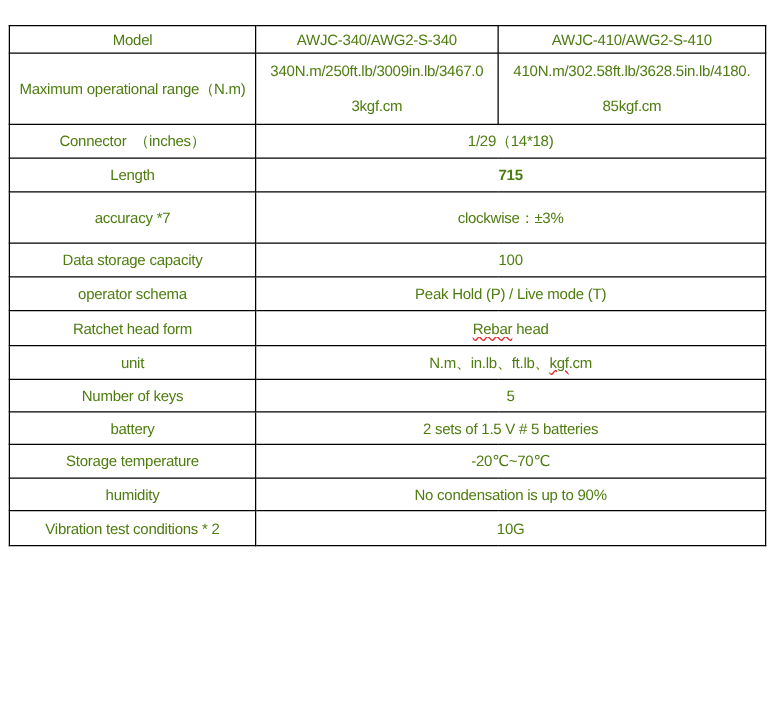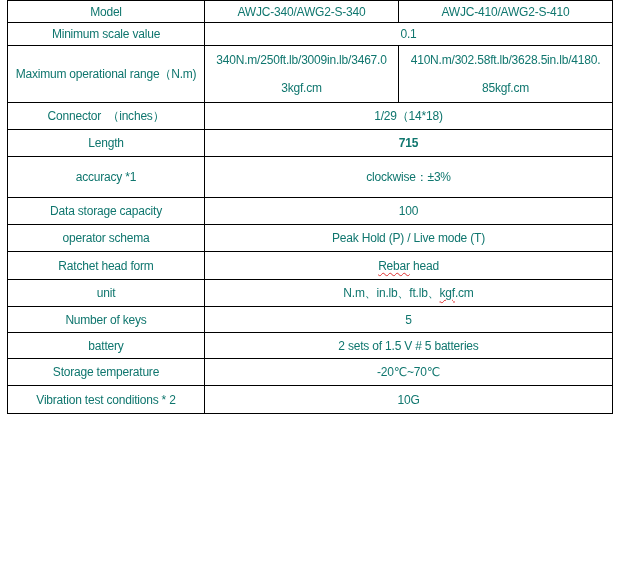--- a/index.html
+++ b/index.html
@@ -1,25 +1,25 @@
 <!DOCTYPE html>
 <html><head>
 <meta charset="utf-8">
 <style>
   html, body { margin: 0; padding: 0; background: #ffffff; }
   body { width: 624px; height: 567px; position: relative; overflow: hidden; }
   .spec-table {
     position: absolute;
     left: 7px;
-    top: 0;
+    top: 20px;
     border-collapse: collapse;
     table-layout: fixed;
     font-family: "Liberation Sans", "DejaVu Sans", sans-serif;
     font-size: 12px;
-    color: #0f766e;
+    color: #4d7c0f;
     letter-spacing: -0.2px;
   }
   .spec-table td {
     border: 1px solid #000000;
     text-align: center;
     vertical-align: middle;
     padding: 0 2px;
     white-space: nowrap;
     overflow: hidden;
   }
@@ -42,45 +42,41 @@
     <col class="col-label">
     <col class="col-a">
     <col class="col-b">
   </colgroup>
   <tbody>
     <tr style="height:22px">
       <td>Model</td>
       <td>AWJC-340/AWG2-S-340</td>
       <td>AWJC-410/AWG2-S-410</td>
     </tr>
-    <tr style="height:23px">
-      <td>Minimum scale value</td>
-      <td colspan="2">0.1</td>
-    </tr>
     <tr style="height:51px">
       <td>Maximum operational range（N.m)</td>
       <td class="two-line">
         <div>340N.m/250ft.lb/3009in.lb/3467.0</div>
         <div>3kgf.cm</div>
       </td>
       <td class="two-line">
         <div>410N.m/302.58ft.lb/3628.5in.lb/4180.</div>
         <div>85kgf.cm</div>
       </td>
     </tr>
     <tr style="height:27px">
       <td style="white-space:pre">Connector  （inches）</td>
       <td colspan="2">1/29（14*18)</td>
     </tr>
     <tr style="height:27px">
       <td>Length</td>
       <td colspan="2" class="bold">715</td>
     </tr>
     <tr style="height:41px">
-      <td>accuracy *1</td>
+      <td>accuracy *7</td>
       <td colspan="2">clockwise：±3%</td>
     </tr>
     <tr style="height:27px">
       <td>Data storage capacity</td>
       <td colspan="2">100</td>
     </tr>
     <tr style="height:27px">
       <td>operator schema</td>
       <td colspan="2">Peak Hold (P) / Live mode (T)</td>
     </tr>
@@ -97,18 +93,22 @@
       <td colspan="2">5</td>
     </tr>
     <tr style="height:26px">
       <td>battery</td>
       <td colspan="2">2 sets of 1.5 V # 5 batteries</td>
     </tr>
     <tr style="height:27px">
       <td>Storage temperature</td>
       <td colspan="2">-20℃~70℃</td>
     </tr>
+    <tr style="height:26px">
+      <td>humidity</td>
+      <td colspan="2">No condensation is up to 90%</td>
+    </tr>
     <tr style="height:28px">
       <td>Vibration test conditions * 2</td>
       <td colspan="2">10G</td>
     </tr>
   </tbody>
 </table>
 
 </body></html>

